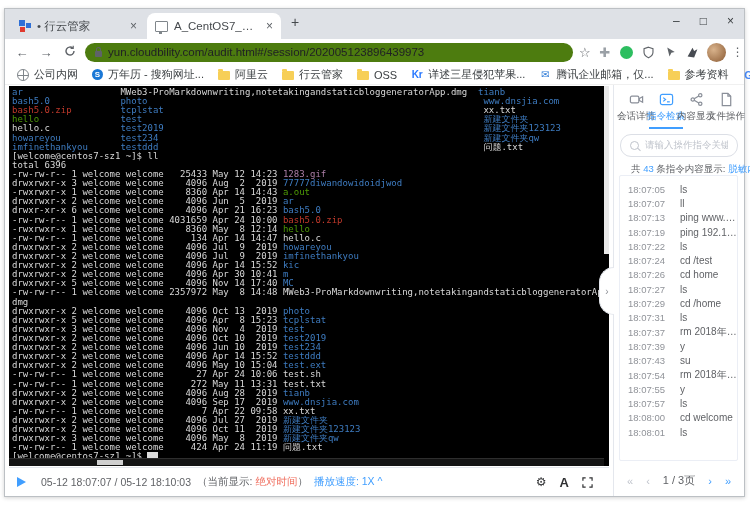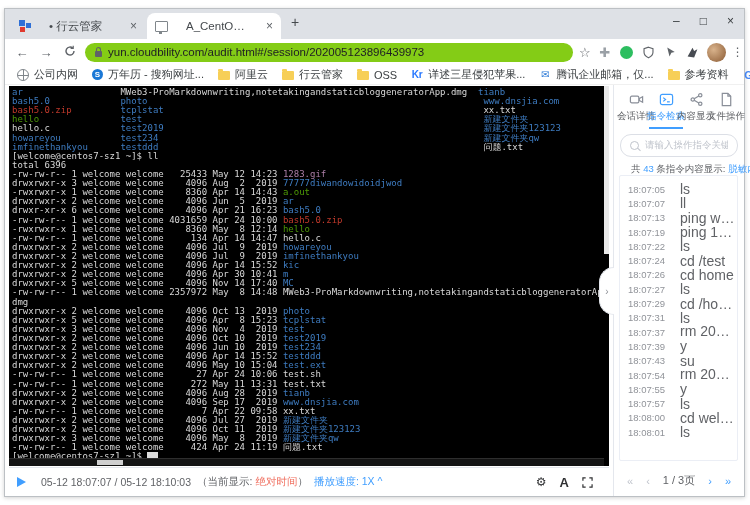--- a/index.html
+++ b/index.html
@@ -2,41 +2,41 @@
 <html><head>
 <meta charset="utf-8">
 <style>
   html,body{margin:0;padding:0;}
   body{width:750px;height:505px;background:#fff;position:relative;overflow:hidden;
        font-family:"Liberation Sans","DejaVu Sans",sans-serif;}
   .window{position:absolute;left:4px;top:8px;width:741px;height:489px;background:#fff;
           border:1px solid #bcc0c4;box-shadow:0 1px 4px rgba(0,0,0,.18);box-sizing:border-box;}
   
   .tabstrip{position:absolute;top:0;left:0;right:0;height:30px;background:#dee1e6;}
-  .tab{position:absolute;top:4px;height:26px;display:flex;align-items:center;gap:18px;
+  .tab{position:absolute;top:4px;height:26px;display:flex;align-items:center;gap:6px;
        padding:0 8px;font-size:11.5px;color:#45494d;width:134px;box-sizing:border-box;white-space:nowrap;}
   .tab-inactive{left:6px;}
   .tab-active{left:142px;background:#fff;border-radius:8px 8px 0 0;}
   .tab .tab-title{overflow:hidden;text-overflow:ellipsis;flex:1;}
   .tab .close{color:#5f6368;font-size:12px;}
   .favicon1{width:12px;height:12px;position:relative;flex:0 0 12px;}
   .favicon1 i{position:absolute;display:block;}
   .favicon1 .f-a{left:0;top:0;width:6px;height:6px;background:#2f6fd6;}
   .favicon1 .f-b{left:7px;top:3px;width:5px;height:5px;background:#2f6fd6;}
   .favicon1 .f-c{left:1px;top:7px;width:5px;height:5px;background:#e03a2f;}
   .tab2-icon{width:11px;height:9px;border:1px solid #80868b;border-radius:1px;flex:0 0 11px;position:relative;}
   .tab2-icon::after{content:"";position:absolute;left:3px;bottom:-3px;width:3px;height:2px;background:#80868b;}
   .newtab{position:absolute;left:286px;top:5px;font-size:14px;color:#45494d;}
   .winctrls{position:absolute;right:10px;top:5px;display:flex;gap:20px;color:#3c4043;font-size:12px;}
   .winctrls span{cursor:default;}
   
   .navbar{position:absolute;top:30px;left:0;right:0;height:26px;background:#fff;
           display:flex;align-items:center;padding:0 8px;gap:6px;box-sizing:border-box;}
   .nav-ic{width:18px;text-align:center;color:#5f6368;font-size:13px;flex:0 0 18px;}
-  .urlpill{width:488px;height:19px;background:#84cc16;border-radius:10px;display:flex;
+  .urlpill{width:488px;height:19px;background:#4d7c0f;border-radius:10px;display:flex;
            align-items:center;padding:0 10px;gap:6px;box-sizing:border-box;flex:0 0 488px;}
   .lock{width:7px;height:6px;background:#5f6368;border-radius:1px;position:relative;margin-top:3px;flex:0 0 7px;}
   .lock::before{content:"";position:absolute;top:-4px;left:1px;width:3px;height:4px;
                 border:1.4px solid #5f6368;border-bottom:none;border-radius:3px 3px 0 0;}
   .urltext{font-size:11.5px;color:#202124;white-space:nowrap;overflow:hidden;}
   .star{color:#5f6368;font-size:13px;}
   .ext{width:16px;height:16px;display:flex;align-items:center;justify-content:center;flex:0 0 16px;}
   .ev{width:13px;height:13px;border-radius:50%;background:#2dbe60;}
   .plus-ext{color:#9aa0a6;font-weight:bold;font-size:13px;}
   .avatar{width:19px;height:19px;border-radius:50%;flex:0 0 19px;
@@ -94,21 +94,21 @@
   .mag{width:7px;height:7px;border:1.2px solid #c0c4cc;border-radius:50%;position:relative;flex:0 0 7px;}
   .mag::after{content:"";position:absolute;width:4px;height:1.2px;background:#c0c4cc;
               transform:rotate(45deg);right:-3px;bottom:-1px;}
   .sb-placeholder{font-size:9.5px;color:#c0c4cc;white-space:nowrap;overflow:hidden;}
   .sb-stats{display:flex;justify-content:space-between;margin:6px 7px 0 17px;font-size:9.5px;color:#606266;white-space:nowrap;}
   .blue{color:#409eff;}
   .cmd-list{position:absolute;left:5px;right:6px;top:90px;bottom:35px;border:1px solid #ebeef5;
             border-radius:2px;padding-top:6px;overflow:hidden;box-sizing:border-box;}
   .cmd-row{display:flex;gap:10px;align-items:center;height:14.3px;padding-left:8px;white-space:nowrap;}
   .cmd-time{font-size:9.5px;color:#909399;width:42px;flex:0 0 42px;}
-  .cmd-text{font-size:14px;color:#606266;overflow:hidden;text-overflow:ellipsis;}
+  .cmd-text{font-size:10px;color:#606266;overflow:hidden;text-overflow:ellipsis;}
   .sb-pager{position:absolute;bottom:8px;left:0;right:0;display:flex;justify-content:center;
             align-items:center;gap:13px;font-size:11px;color:#606266;}
   .pg-dis{color:#c0c4cc;}
   .pg-en{color:#409eff;}
   
   .collapse{position:absolute;left:594px;top:258px;width:14px;height:46px;background:#fff;
             border:1px solid #e4e7ed;border-right:none;border-radius:23px 0 0 23px;
             display:flex;align-items:center;justify-content:center;color:#909399;font-size:10px;}
 </style>
 </head>

